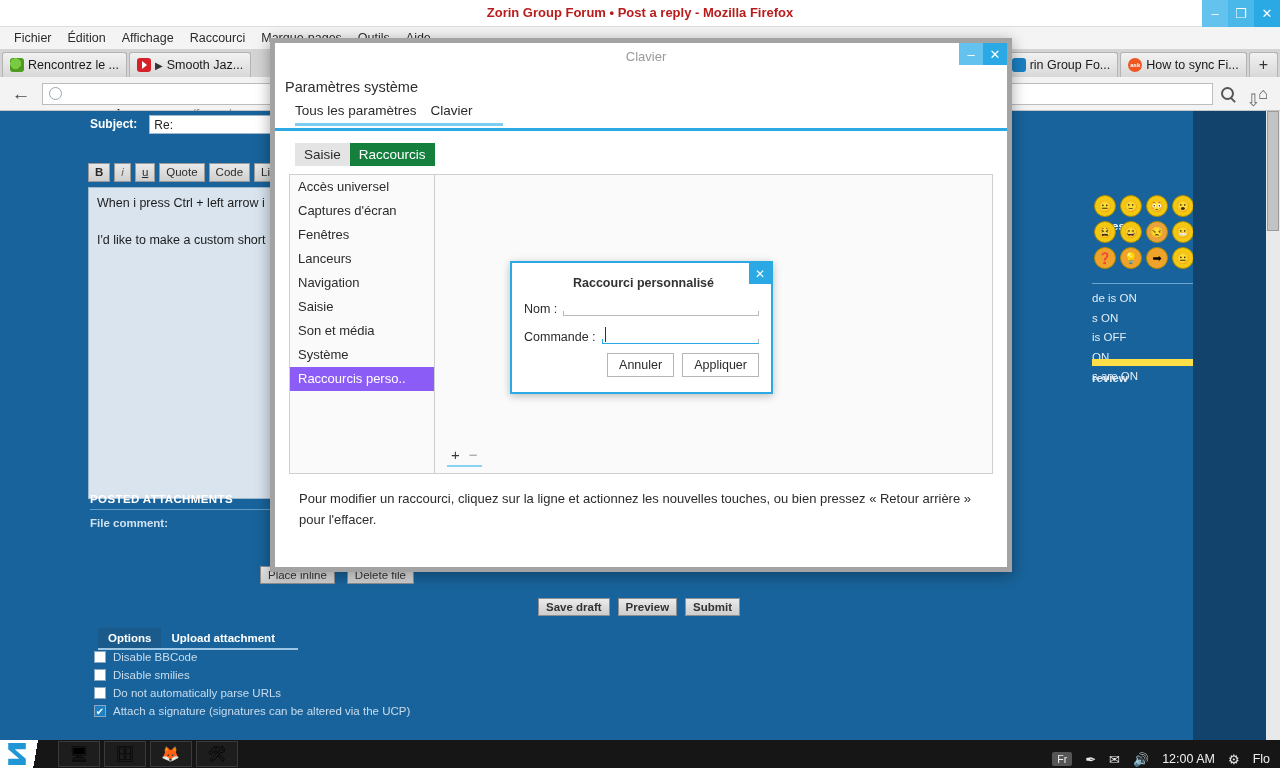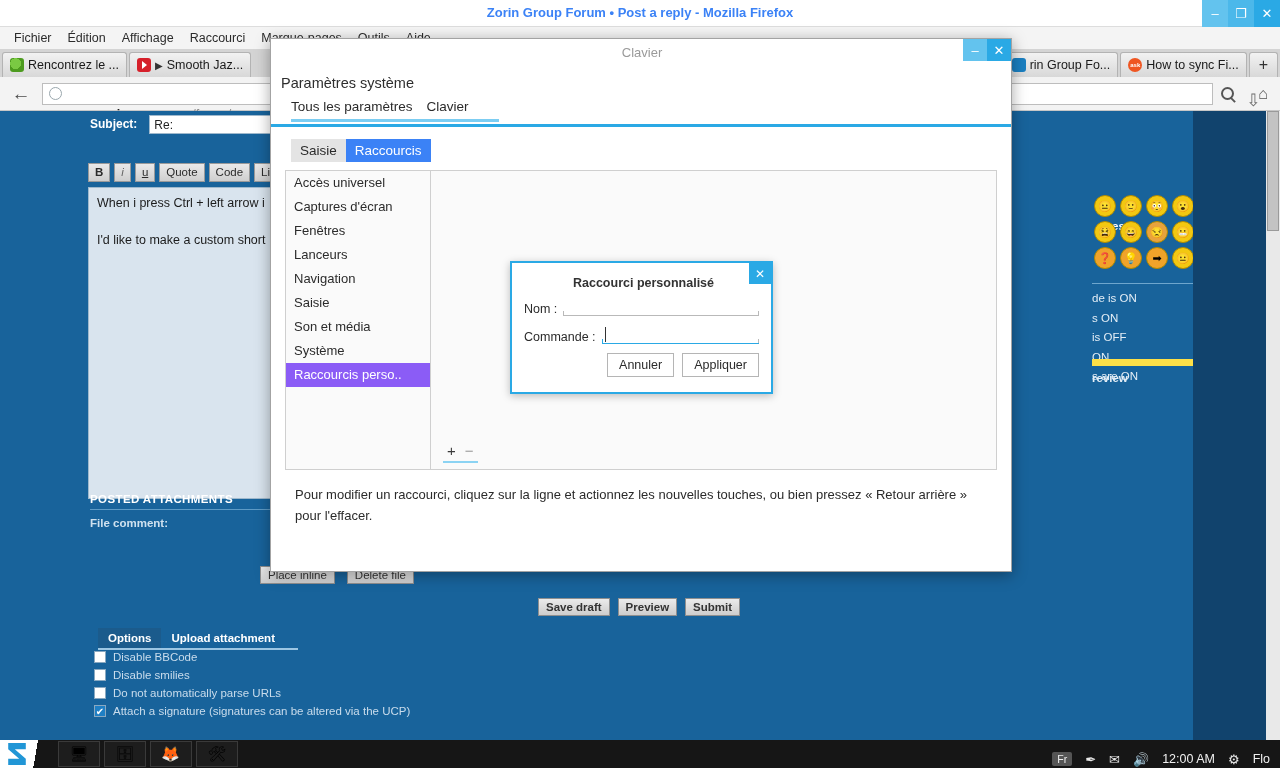--- a/index.html
+++ b/index.html
@@ -16,21 +16,21 @@
     position: absolute; left: 0; top: 0; width: 1280px; height: 740px;
     background: #f7f7f7;
   }
   .ff-titlebar {
     position: absolute; left: 0; top: 0; width: 1280px; height: 27px;
     background: #ffffff;
     border-bottom: 1px solid #ddd;
   }
   .ff-title {
     position: absolute; left: 0; top: 0; width: 1280px; line-height: 26px;
-    text-align: center; font-size: 13px; color: #3b82f6; font-weight: bold;
+    text-align: center; font-size: 13px; color: #b91c1c; font-weight: bold;
   }
   .ff-winbtns { position: absolute; right: 0; top: 0; height: 27px; display: flex; }
   .ff-winbtn {
     width: 26px; height: 27px; display: flex; align-items: center; justify-content: center;
     font-size: 13px; color: #ffffff;
   }
   .wb-min { background: #63c3ee; }
   .wb-max { background: #4bb8ea; }
   .wb-close { background: #2aa9e5; }
 
@@ -149,41 +149,41 @@
   .page-scroll { position: absolute; right: 0; top: 0; width: 14px; height: 629px; background: #e9e9e9; }
   .page-scroll .thumb { position: absolute; left: 1px; top: 0px; width: 12px; height: 120px; background: #c3c3c3; border: 1px solid #9a9a9a;}
   .dark-strip { position: absolute; left: 1193px; top: 0; width: 73px; height: 629px; background: #11436d; }
 
   
   .left-strip { position: absolute; left: 0; top: 0; width: 88px; height: 629px; background: #18639b; }
 
   
   #clavier {
     position: absolute; left: 270px; top: 38px; width: 742px; height: 534px;
-    background: #ffffff; border: 1px solid #a3a3a3;
+    background: #ffffff; border: 5px solid #a3a3a3;
     box-shadow: 0 3px 14px rgba(0,0,0,0.35);
   }
   .cl-titlebar { position: relative; height: 28px; background: #ffffff; }
   .cl-title { position: absolute; left: 0; top: 0; width: 742px; line-height: 28px; text-align: center; font-size: 13px; color: #9a9a9a;}
   .cl-winbtns { position: absolute; right: 0; top: 0; display: flex; }
   .cl-winbtn { width: 24px; height: 22px; display:flex;align-items:center;justify-content:center;color:#fff;font-size:13px;}
 
   .cl-header { padding: 6px 8px 0 8px; }
   .cl-headtitle { font-size: 14.5px; color: #2e2e2e; padding: 2px 0 8px 2px;}
   .cl-breadcrumbs { display: flex; gap: 14px; padding-left: 12px; }
   .cb { font-size: 13.5px; color: #2b2b2b; padding-bottom: 5px; }
   .cb-underline { margin: 0 0 0 12px; width: 208px; height: 3px; background: #7ccdf2; }
   .cl-sep { height: 3px; background: #2aa9e5; margin-top: 2px; }
 
   .cl-body { padding: 10px 14px 0 14px; }
   .pill-tabs { display: flex; margin: 2px 0 8px 6px; }
   .pill {
     font-size: 13.5px; padding: 4px 9px; color: #2b2b2b; background: #e4e4e4;
   }
-  .pill.active { background: #3b82f6; color: #ffffff; }
+  .pill.active { background: #15803d; color: #ffffff; }
 
   .panel-row { display: flex; gap: 0; }
   .cl-list {
     width: 145px; height: 300px; background: #fafafa; border: 1px solid #cfcfcf;
     border-right: none; overflow: hidden;
   }
   .cl-li { font-size: 13px; color: #2b2b2b; padding: 3px 8px; line-height: 18px; white-space: nowrap;}
   .cl-li.active { background: #8b5cf6; color: #ffffff; }
   .cl-pane { flex: 1; height: 300px; background: #fafafa; border: 1px solid #cfcfcf; position: relative;}
 

